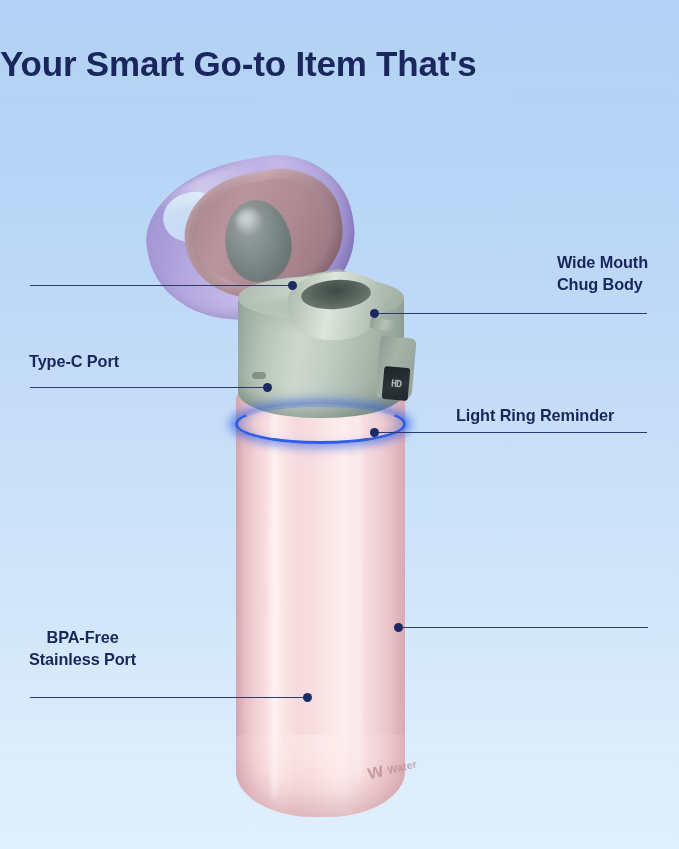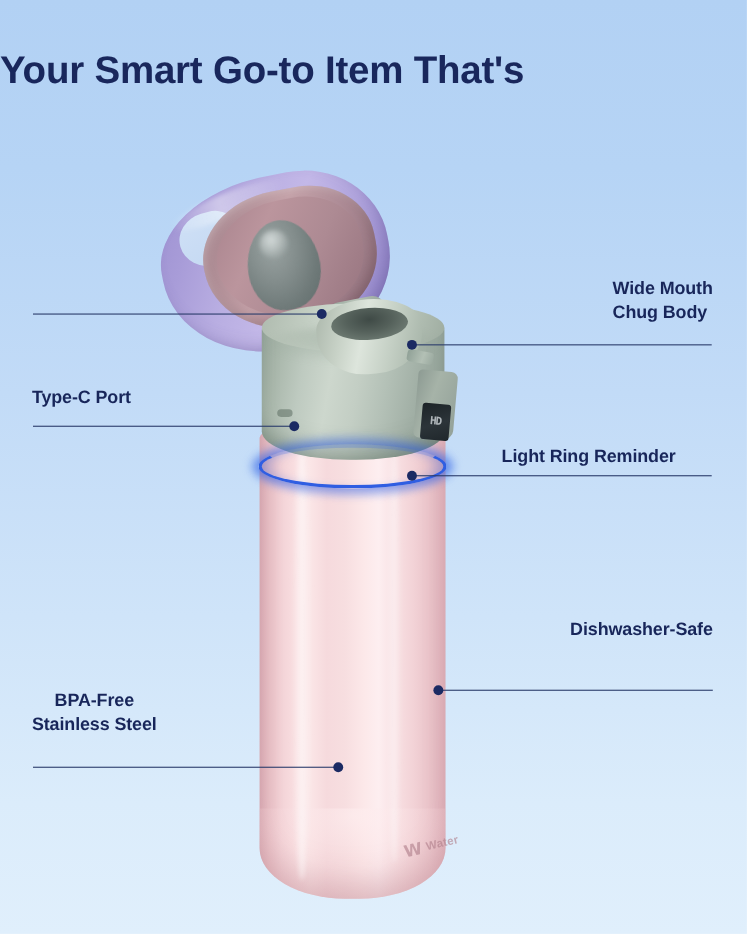--- a/index.html
+++ b/index.html
@@ -303,25 +303,24 @@
   <div class="leader" style="left:378px; top:313px; width:269px;"></div>
   <div class="dot" style="left:370px; top:309px;"></div>
 
   <div class="callout" id="c-light">
     <span>Light Ring Reminder</span>
   </div>
   <div class="leader" style="left:378px; top:432px; width:269px;"></div>
   <div class="dot" style="left:370px; top:428px;"></div>
 
   <div class="callout right" id="c-dish">
-    <span>Dishwasher-Safe</span>
   </div>
   <div class="leader" style="left:402px; top:627px; width:246px;"></div>
   <div class="dot" style="left:394px; top:623px;"></div>
 
   <div class="callout" id="c-bpa">
     <span>BPA-Free</span>
-    <span>Stainless Steel</span>
+    <span>Stainless Port</span>
   </div>
   <div class="leader" style="left:30px; top:697px; width:280px;"></div>
   <div class="dot" style="left:303px; top:693px;"></div>
 
 </div>
 
 </body></html>

